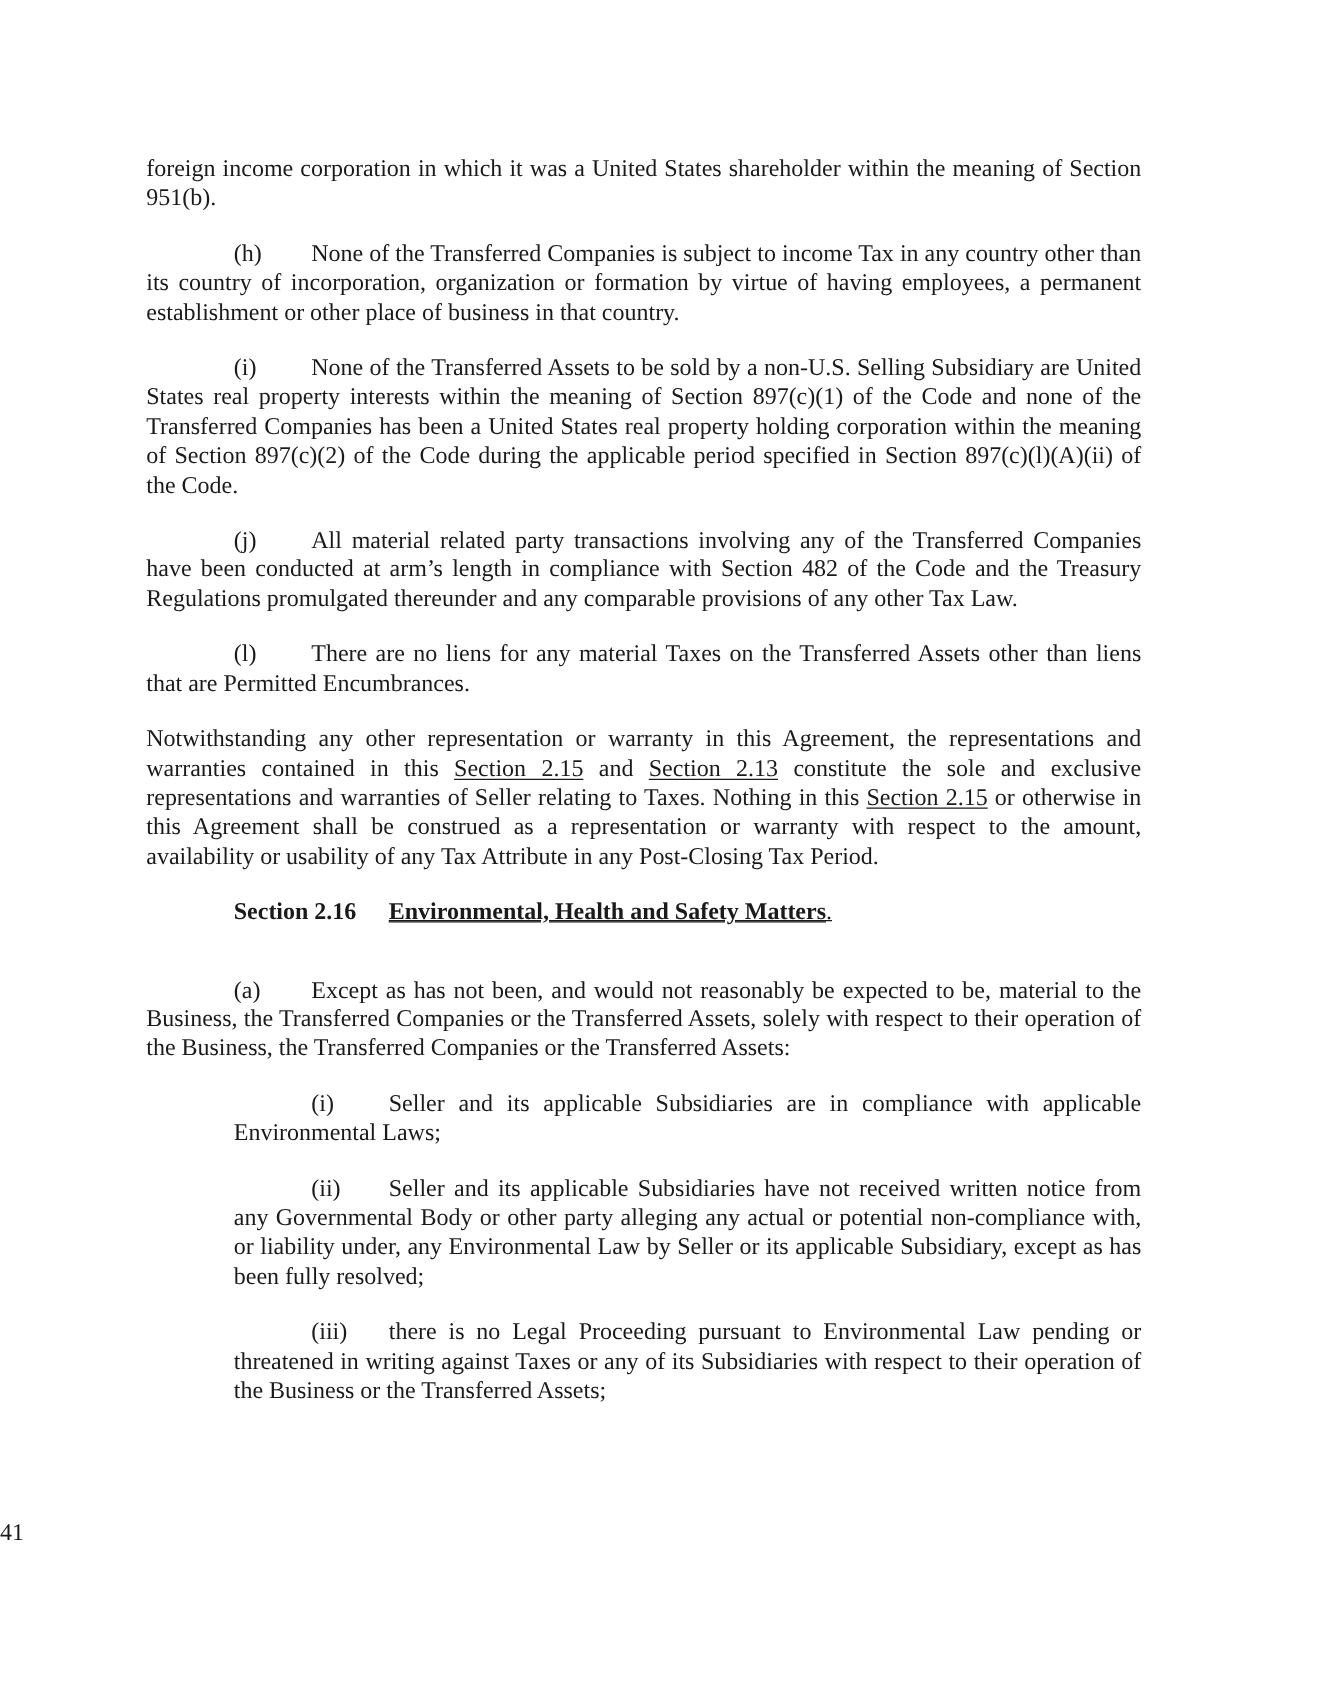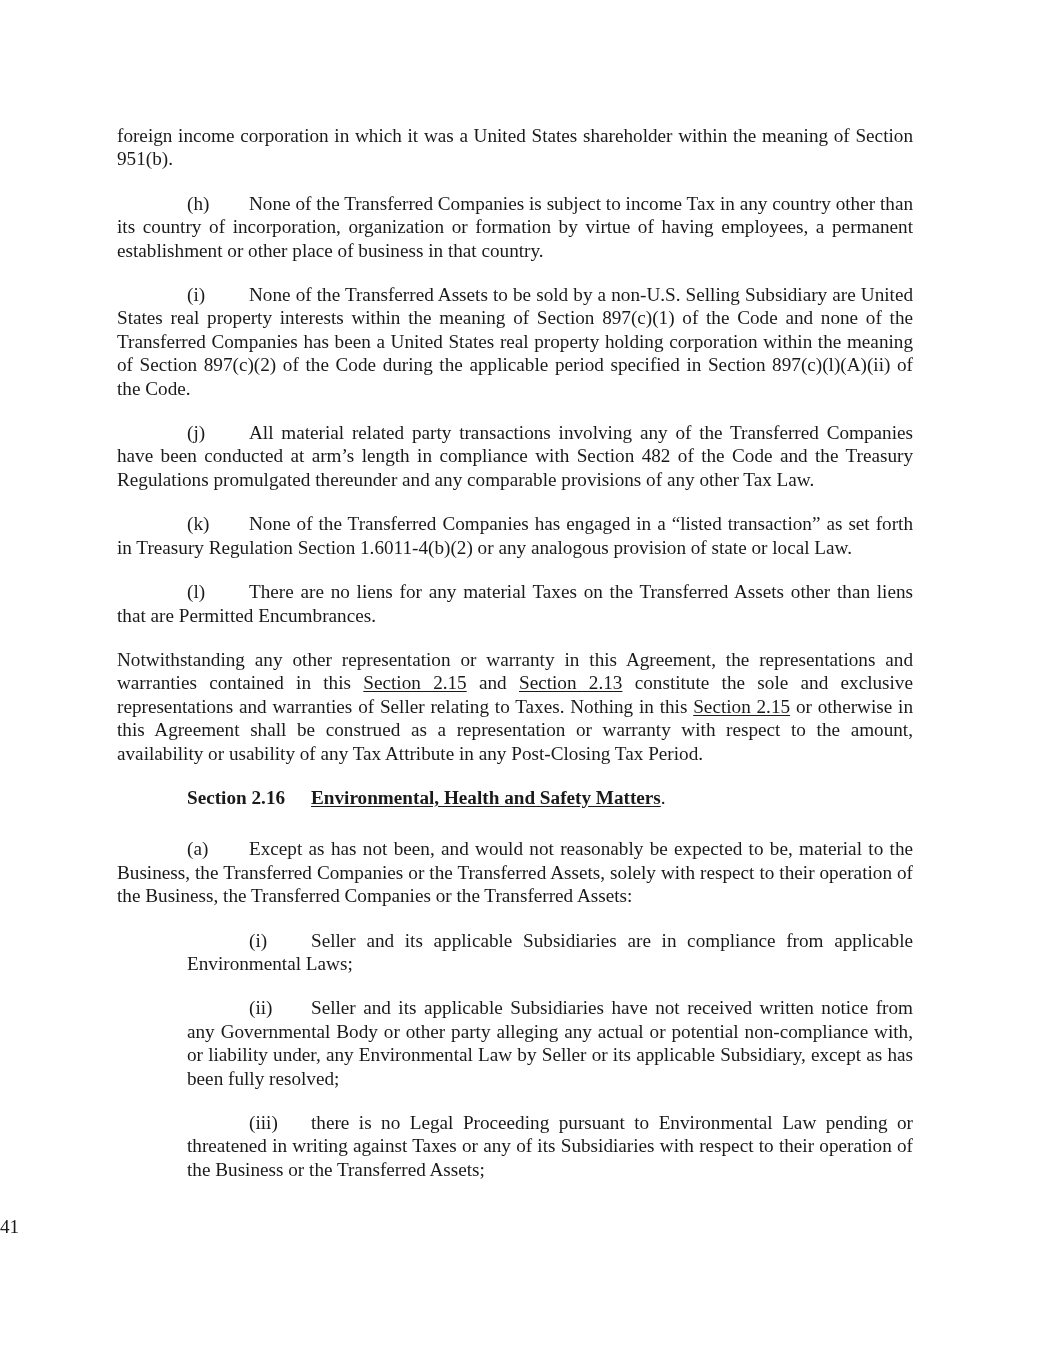--- a/index.html
+++ b/index.html
@@ -36,22 +36,23 @@
       margin-left: 70px;
     }
     .sub .indent-label {
       margin-left: 62px;
     }
     .u {
       text-decoration: underline;
       text-underline-offset: 2px;
     }
     .heading {
-      margin: 0 0 28px 70px;
+      margin: 0 0 39px 70px;
       font-weight: bold;
+      text-decoration: underline;
     }
     .heading .sec-num {
       display: inline-block;
       width: 124px;
     }
     .heading .sec-title {
       text-decoration: underline;
       text-underline-offset: 2px;
     }
     .heading .sec-period {
@@ -79,38 +80,35 @@
   </p>
 
   <p class="para">
     <span class="indent-label">(i)</span><span>None of the Transferred Assets to be sold by a non-U.S. Selling Subsidiary are United States real property interests within the meaning of Section 897(c)(1) of the Code and none of the Transferred Companies has been a United States real property holding corporation within the meaning of Section 897(c)(2) of the Code during the applicable period specified in Section 897(c)(l)(A)(ii) of the Code.</span>
   </p>
 
   <p class="para">
     <span class="indent-label">(j)</span><span>All material related party transactions involving any of the Transferred Companies have been conducted at arm’s length in compliance with Section 482 of the Code and the Treasury Regulations promulgated thereunder and any comparable provisions of any other Tax Law.</span>
   </p>
 
-  <p class="para">
-    <span class="indent-label">(k)</span><span>None of the Transferred Companies has engaged in a “listed transaction” as set forth in Treasury Regulation Section 1.6011-4(b)(2) or any analogous provision of state or local Law.</span>
-  </p>
 
   <p class="para">
     <span class="indent-label">(l)</span><span>There are no liens for any material Taxes on the Transferred Assets other than liens that are Permitted Encumbrances.</span>
   </p>
 
   <p class="para"><span>Notwithstanding any other representation or warranty in this Agreement, the representations and warranties contained in this </span><span class="u">Section 2.15</span><span> and </span><span class="u">Section 2.13</span><span> constitute the sole and exclusive representations and warranties of Seller relating to Taxes. Nothing in this </span><span class="u">Section 2.15</span><span> or otherwise in this Agreement shall be construed as a representation or warranty with respect to the amount, availability or usability of any Tax Attribute in any Post-Closing Tax Period.</span></p>
 
   <p class="heading"><span class="sec-num">Section 2.16</span><span class="sec-title">Environmental, Health and Safety Matters</span><span class="sec-period">.</span></p>
 
   <p class="para">
     <span class="indent-label">(a)</span><span>Except as has not been, and would not reasonably be expected to be, material to the Business, the Transferred Companies or the Transferred Assets, solely with respect to their operation of the Business, the Transferred Companies or the Transferred Assets:</span>
   </p>
 
   <p class="para sub">
-    <span class="indent-label">(i)</span><span>Seller and its applicable Subsidiaries are in compliance from applicable Environmental Laws;</span>
+    <span class="indent-label">(i)</span><span>Seller and its applicable Subsidiaries are in compliance with applicable Environmental Laws;</span>
   </p>
 
   <p class="para sub">
     <span class="indent-label">(ii)</span><span>Seller and its applicable Subsidiaries have not received written notice from any Governmental Body or other party alleging any actual or potential non-compliance with, or liability under, any Environmental Law by Seller or its applicable Subsidiary, except as has been fully resolved;</span>
   </p>
 
   <p class="para sub">
     <span class="indent-label">(iii)</span><span>there is no Legal Proceeding pursuant to Environmental Law pending or threatened in writing against Taxes or any of its Subsidiaries with respect to their operation of the Business or the Transferred Assets;</span>
   </p>
 

